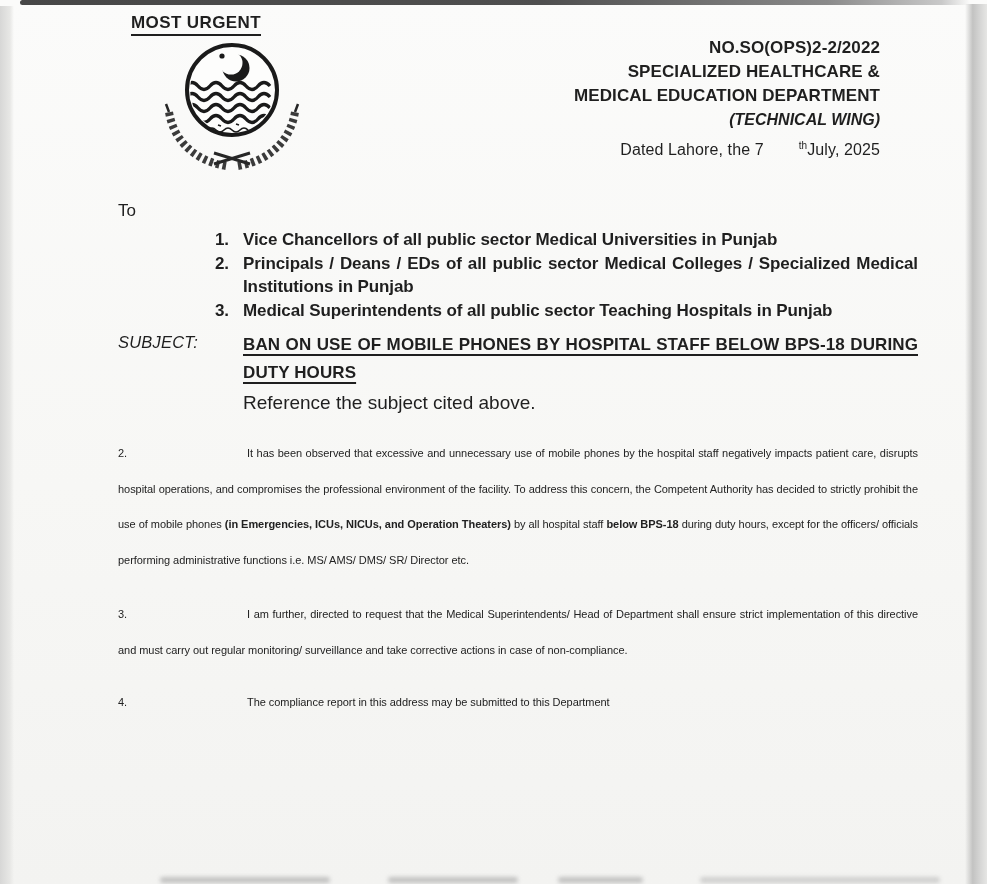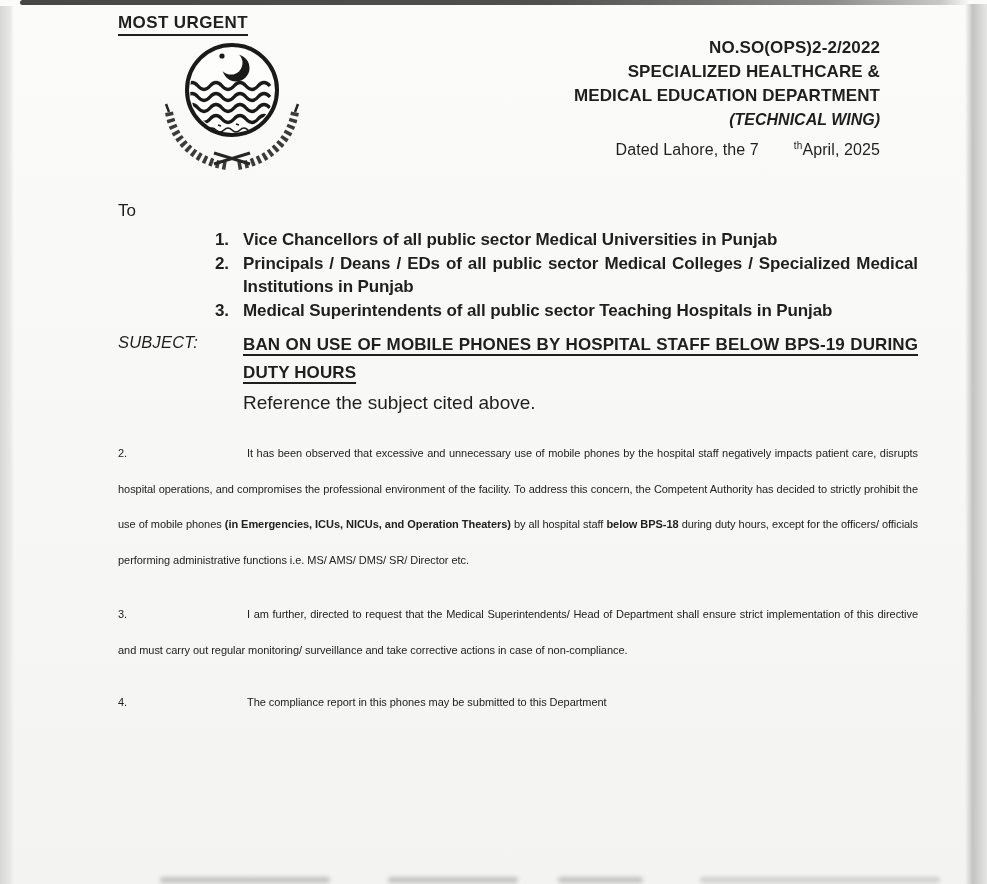--- a/index.html
+++ b/index.html
@@ -28,21 +28,21 @@
     position:absolute;right:0;top:4px;width:22px;height:880px;
     background:linear-gradient(90deg,rgba(247,247,245,0) 0%,#c3c3c2 35%,#d9d9d8 75%,#e6e6e4 100%);
   }
   .content{
     position:absolute;left:118px;top:0;width:800px;height:884px;
   }
   
   .urgency{
     display:inline-block;margin-top:13px;
     font-size:17px;font-weight:bold;letter-spacing:.4px;
-    border-bottom:2.5px solid #1f1f1f;padding-bottom:1px;
+    border-bottom:2.5px solid #1f1f1f;padding-bottom:1px;margin-left:13px;
   }
   
   .letterhead{position:relative;height:162px;}
   .crest{position:absolute;left:34px;top:4px;width:160px;height:132px;}
   .lh-text{
     position:absolute;left:342px;top:0;width:420px;text-align:right;
   }
   .lh-ref,.lh-org{font-size:17px;font-weight:bold;line-height:24px;letter-spacing:.1px;}
   .lh-wing{font-size:16px;font-weight:bold;font-style:italic;line-height:24px;}
   .lh-date{font-size:16px;margin-top:8px;letter-spacing:.1px;}
@@ -132,43 +132,43 @@
           <path d="M56,90 q4,-4 8,0 q4,4 8,0 q4,-4 8,0 q4,4 8,0 q4,-4 8,0"></path>
           <path d="M66,85 l3,1 M84,84 l3,1"></path>
         </g>
       </svg>
 
       <div class="lh-text">
         <div class="lh-ref">NO.SO(OPS)2-2/2022</div>
         <div class="lh-org">SPECIALIZED HEALTHCARE &amp;</div>
         <div class="lh-org">MEDICAL EDUCATION DEPARTMENT</div>
         <div class="lh-wing">(TECHNICAL WING)</div>
-        <div class="lh-date"><span>Dated Lahore, the 7</span><sup>th</sup><span>April, 2025</span></div>
+        <div class="lh-date"><span>Dated Lahore, the 7</span><sup>th</sup><span>July, 2025</span></div>
       </div>
     </div>
 
     <div class="to-label">To</div>
 
     <div class="addressees" id="addressee-list">
         <div class="addr-item"><span class="addr-num">1.</span><span>Vice Chancellors of all public sector Medical Universities in Punjab</span></div>
         <div class="addr-item"><span class="addr-num">2.</span><span>Principals / Deans / EDs of all public sector Medical Colleges / Specialized Medical Institutions in Punjab</span></div>
         <div class="addr-item"><span class="addr-num">3.</span><span>Medical Superintendents of all public sector Teaching Hospitals in Punjab</span></div>
       </div>
 
     <div class="subject-row">
       <span class="subject-label">SUBJECT:</span>
-      <span class="subject-text">BAN ON USE OF MOBILE PHONES BY HOSPITAL STAFF BELOW BPS-19 DURING DUTY HOURS</span>
+      <span class="subject-text">BAN ON USE OF MOBILE PHONES BY HOSPITAL STAFF BELOW BPS-18 DURING DUTY HOURS</span>
     </div>
 
     <div class="reference-line">Reference the subject cited above.</div>
 
     <div class="paras" id="paragraphs">
         <div class="para para2"><span class="para-num">2.</span><span>It has been observed that excessive and unnecessary use of mobile phones by the hospital staff negatively impacts patient care, disrupts hospital operations, and compromises the professional environment of the facility. To address this concern, the Competent Authority has decided to strictly prohibit the use of mobile phones </span><span class="bold">(in Emergencies, ICUs, NICUs, and Operation Theaters)</span><span> by all hospital staff </span><span class="bold">below BPS-18</span><span> during duty hours, except for the officers/ officials performing administrative functions i.e. MS/ AMS/ DMS/ SR/ Director etc.</span></div>
         <div class="para para3"><span class="para-num">3.</span><span>I am further, directed to request that the Medical Superintendents/ Head of Department shall ensure strict implementation of this directive and must carry out regular monitoring/ surveillance and take corrective actions in case of non-compliance.</span></div>
-        <div class="para para4"><span class="para-num">4.</span><span>The compliance report in this phones may be submitted to this Department</span></div>
+        <div class="para para4"><span class="para-num">4.</span><span>The compliance report in this address may be submitted to this Department</span></div>
       </div>
 
   </div>
 
   <div class="cut-line">
     <span class="smudge" style="left:160px;width:170px;"></span>
     <span class="smudge" style="left:388px;width:130px;"></span>
     <span class="smudge" style="left:558px;width:85px;"></span>
     <span class="smudge" style="left:700px;width:240px;opacity:.4;"></span>
   </div>

